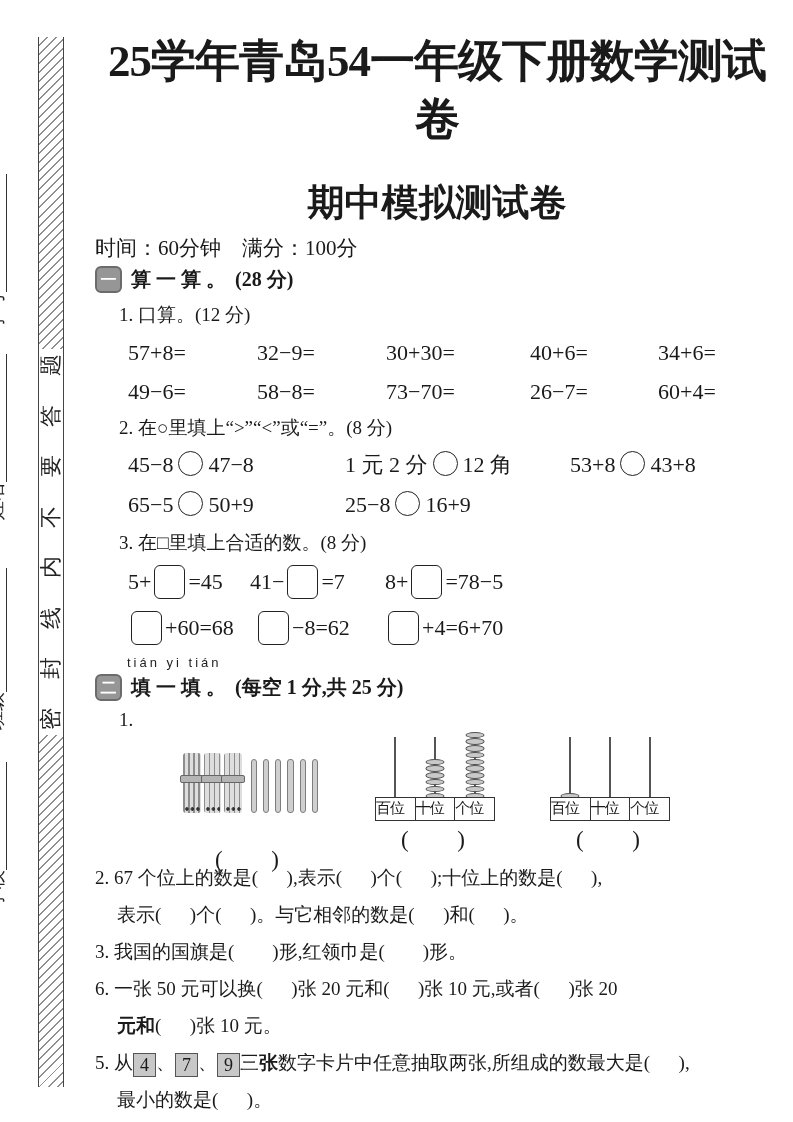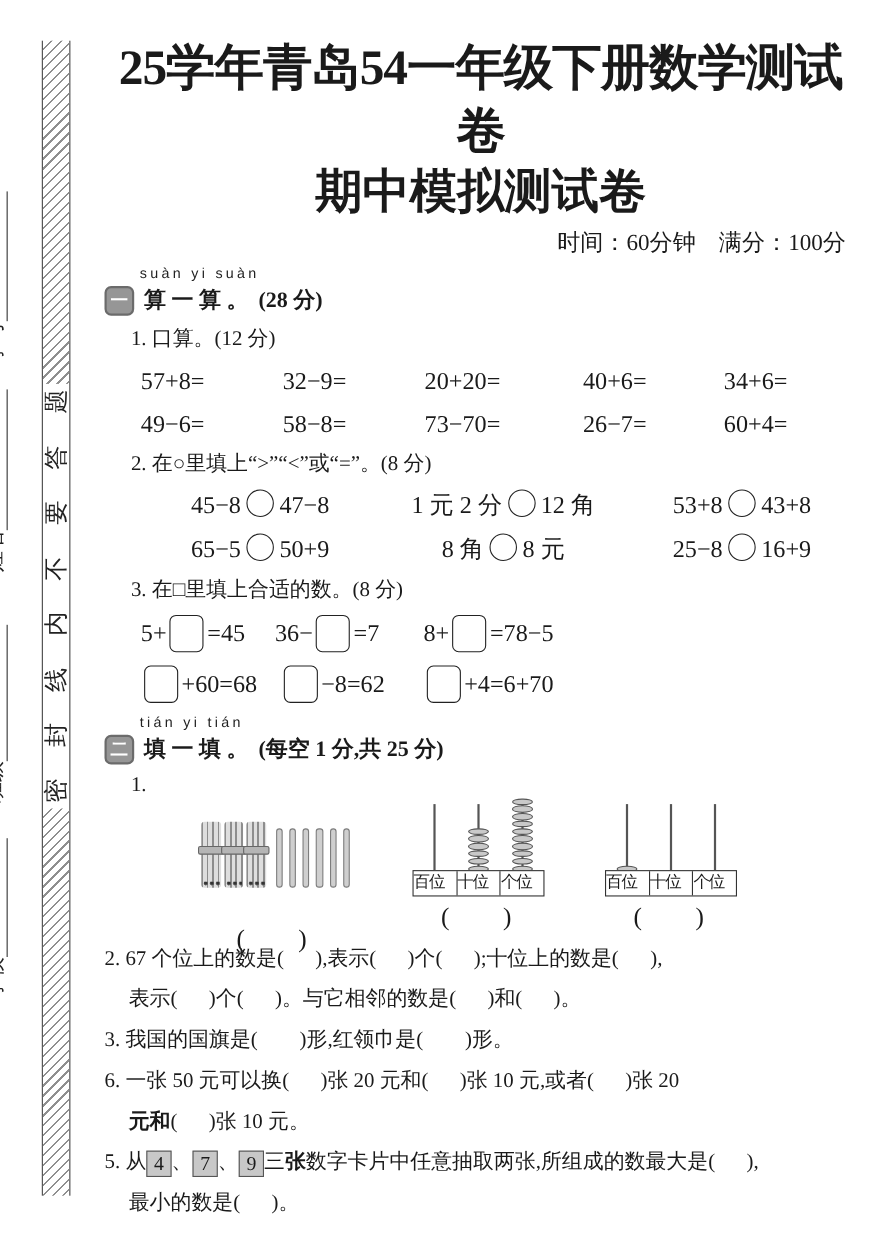--- a/index.html
+++ b/index.html
@@ -20,35 +20,35 @@
 
   
   .field{position:absolute;left:7px;height:24px;display:flex;align-items:flex-end;
          transform-origin:0 100%;transform:rotate(-90deg);}
   .field .flabel{font-size:19px;line-height:22px;white-space:nowrap;color:#222;}
   .field .fline{display:inline-block;border-bottom:1.4px solid #333;height:16px;}
 
   
   .main{position:absolute;left:95px;top:32px;width:684px;}
   .title1{font-size:45px;line-height:58px;font-weight:bold;text-align:center;letter-spacing:-1px;}
-  .title2{font-size:43px;line-height:54px;font-weight:bold;text-align:center;}
-  .info{font-size:21px;line-height:28px;text-align:right;padding-right:10px;margin-top:4px;}
+  .title2{font-size:37px;line-height:54px;font-weight:bold;text-align:center;margin-top:28px;}
+  .info{font-size:21px;line-height:28px;text-align:left;padding-right:10px;margin-top:4px;}
   .pinyin{font-family:"Liberation Sans",sans-serif;font-size:13px;line-height:14px;
           margin:8px 0 0 32px;letter-spacing:3px;color:#222;}
   .sec-head{display:flex;align-items:center;gap:9px;margin-top:3px;font-size:20px;
             font-weight:bold;line-height:28px;}
   .badge{width:23px;height:23px;background:#969696;border:2px solid #6b6b6b;border-radius:6px;
          color:#fff;font-size:16px;line-height:23px;text-align:center;font-weight:bold;flex:0 0 auto;}
   .q-label{font-size:19px;line-height:26px;margin-top:9px;white-space:pre-wrap;margin-left:24px;}
   .eq{font-size:22px;font-family:"Liberation Serif",serif;}
 
   .calc-row{display:grid;grid-template-columns:129px 129px 144px 128px auto;
             padding-left:33px;margin-top:11px;line-height:28px;}
   .cmp-row{display:grid;grid-template-columns:217px 225px auto;
-           padding-left:33px;margin-top:7px;line-height:33px;text-align:center;}
+           padding-left:33px;margin-top:7px;line-height:33px;}
   .circle{display:inline-block;width:23px;height:23px;border:1.6px solid #222;border-radius:50%;
           vertical-align:-4px;margin:0 5px;}
   .box-row1{display:grid;grid-template-columns:122px 135px 180px auto;
             padding-left:33px;margin-top:6px;line-height:40px;}
   .box-row2{display:grid;grid-template-columns:127px 130px 180px auto;
             padding-left:33px;margin-top:6px;line-height:40px;}
   .sqbox{display:inline-block;width:29px;height:32px;border:1.6px solid #222;border-radius:6px;
          vertical-align:-10px;margin:0 3px;}
 
   
@@ -120,59 +120,57 @@
       <span>密</span>
     </div>
     <div class="hatch hatch-bottom"></div>
   </div>
 
   <div class="main">
     <div class="title1">25学年青岛54一年级下册数学测试卷</div>
     <div class="title2">期中模拟测试卷</div>
     <div class="info">时间：60分钟　满分：100分</div>
 
-    <div class="pinyin">suàn yi suàn</div>
     <div class="sec-head">
       <span class="badge">一</span>
       <span>算 一 算 。</span>
       <span>(28 分)</span>
     </div>
 
     <div class="q-label">1. 口算。(12 分)</div>
     <div class="calc-row eq">
       <span>57+8=</span>
       <span>32−9=</span>
-      <span>20+20=</span>
+      <span>30+30=</span>
       <span>40+6=</span>
       <span>34+6=</span>
     </div>
     <div class="calc-row eq">
       <span>49−6=</span>
       <span>58−8=</span>
       <span>73−70=</span>
       <span>26−7=</span>
       <span>60+4=</span>
     </div>
 
     <div class="q-label" style="position:relative;">2. 在○里填上“&gt;”“&lt;”或“=”。(8 分)</div>
     <div class="cmp-row eq">
       <span><span>45−8</span><span class="circle"></span><span>47−8</span></span>
       <span><span>1 元 2 分</span><span class="circle"></span><span>12 角</span></span>
       <span><span>53+8</span><span class="circle"></span><span>43+8</span></span>
     </div>
     <div class="cmp-row eq">
       <span><span>65−5</span><span class="circle"></span><span>50+9</span></span>
-      <span><span>8 角</span><span class="circle"></span><span>8 元</span></span>
       <span><span>25−8</span><span class="circle"></span><span>16+9</span></span>
     </div>
 
     <div class="q-label">3. 在□里填上合适的数。(8 分)</div>
     <div class="box-row1 eq">
       <span><span>5+</span><span class="sqbox"></span><span>=45</span></span>
-      <span><span>36−</span><span class="sqbox"></span><span>=7</span></span>
+      <span><span>41−</span><span class="sqbox"></span><span>=7</span></span>
       <span><span>8+</span><span class="sqbox"></span><span>=78−5</span></span>
     </div>
     <div class="box-row2 eq">
       <span><span></span><span class="sqbox"></span><span>+60=68</span></span>
       <span><span></span><span class="sqbox"></span><span>−8=62</span></span>
       <span><span></span><span class="sqbox"></span><span>+4=6+70</span></span>
     </div>
 
     <div class="pinyin">tián yi tián</div>
     <div class="sec-head">

